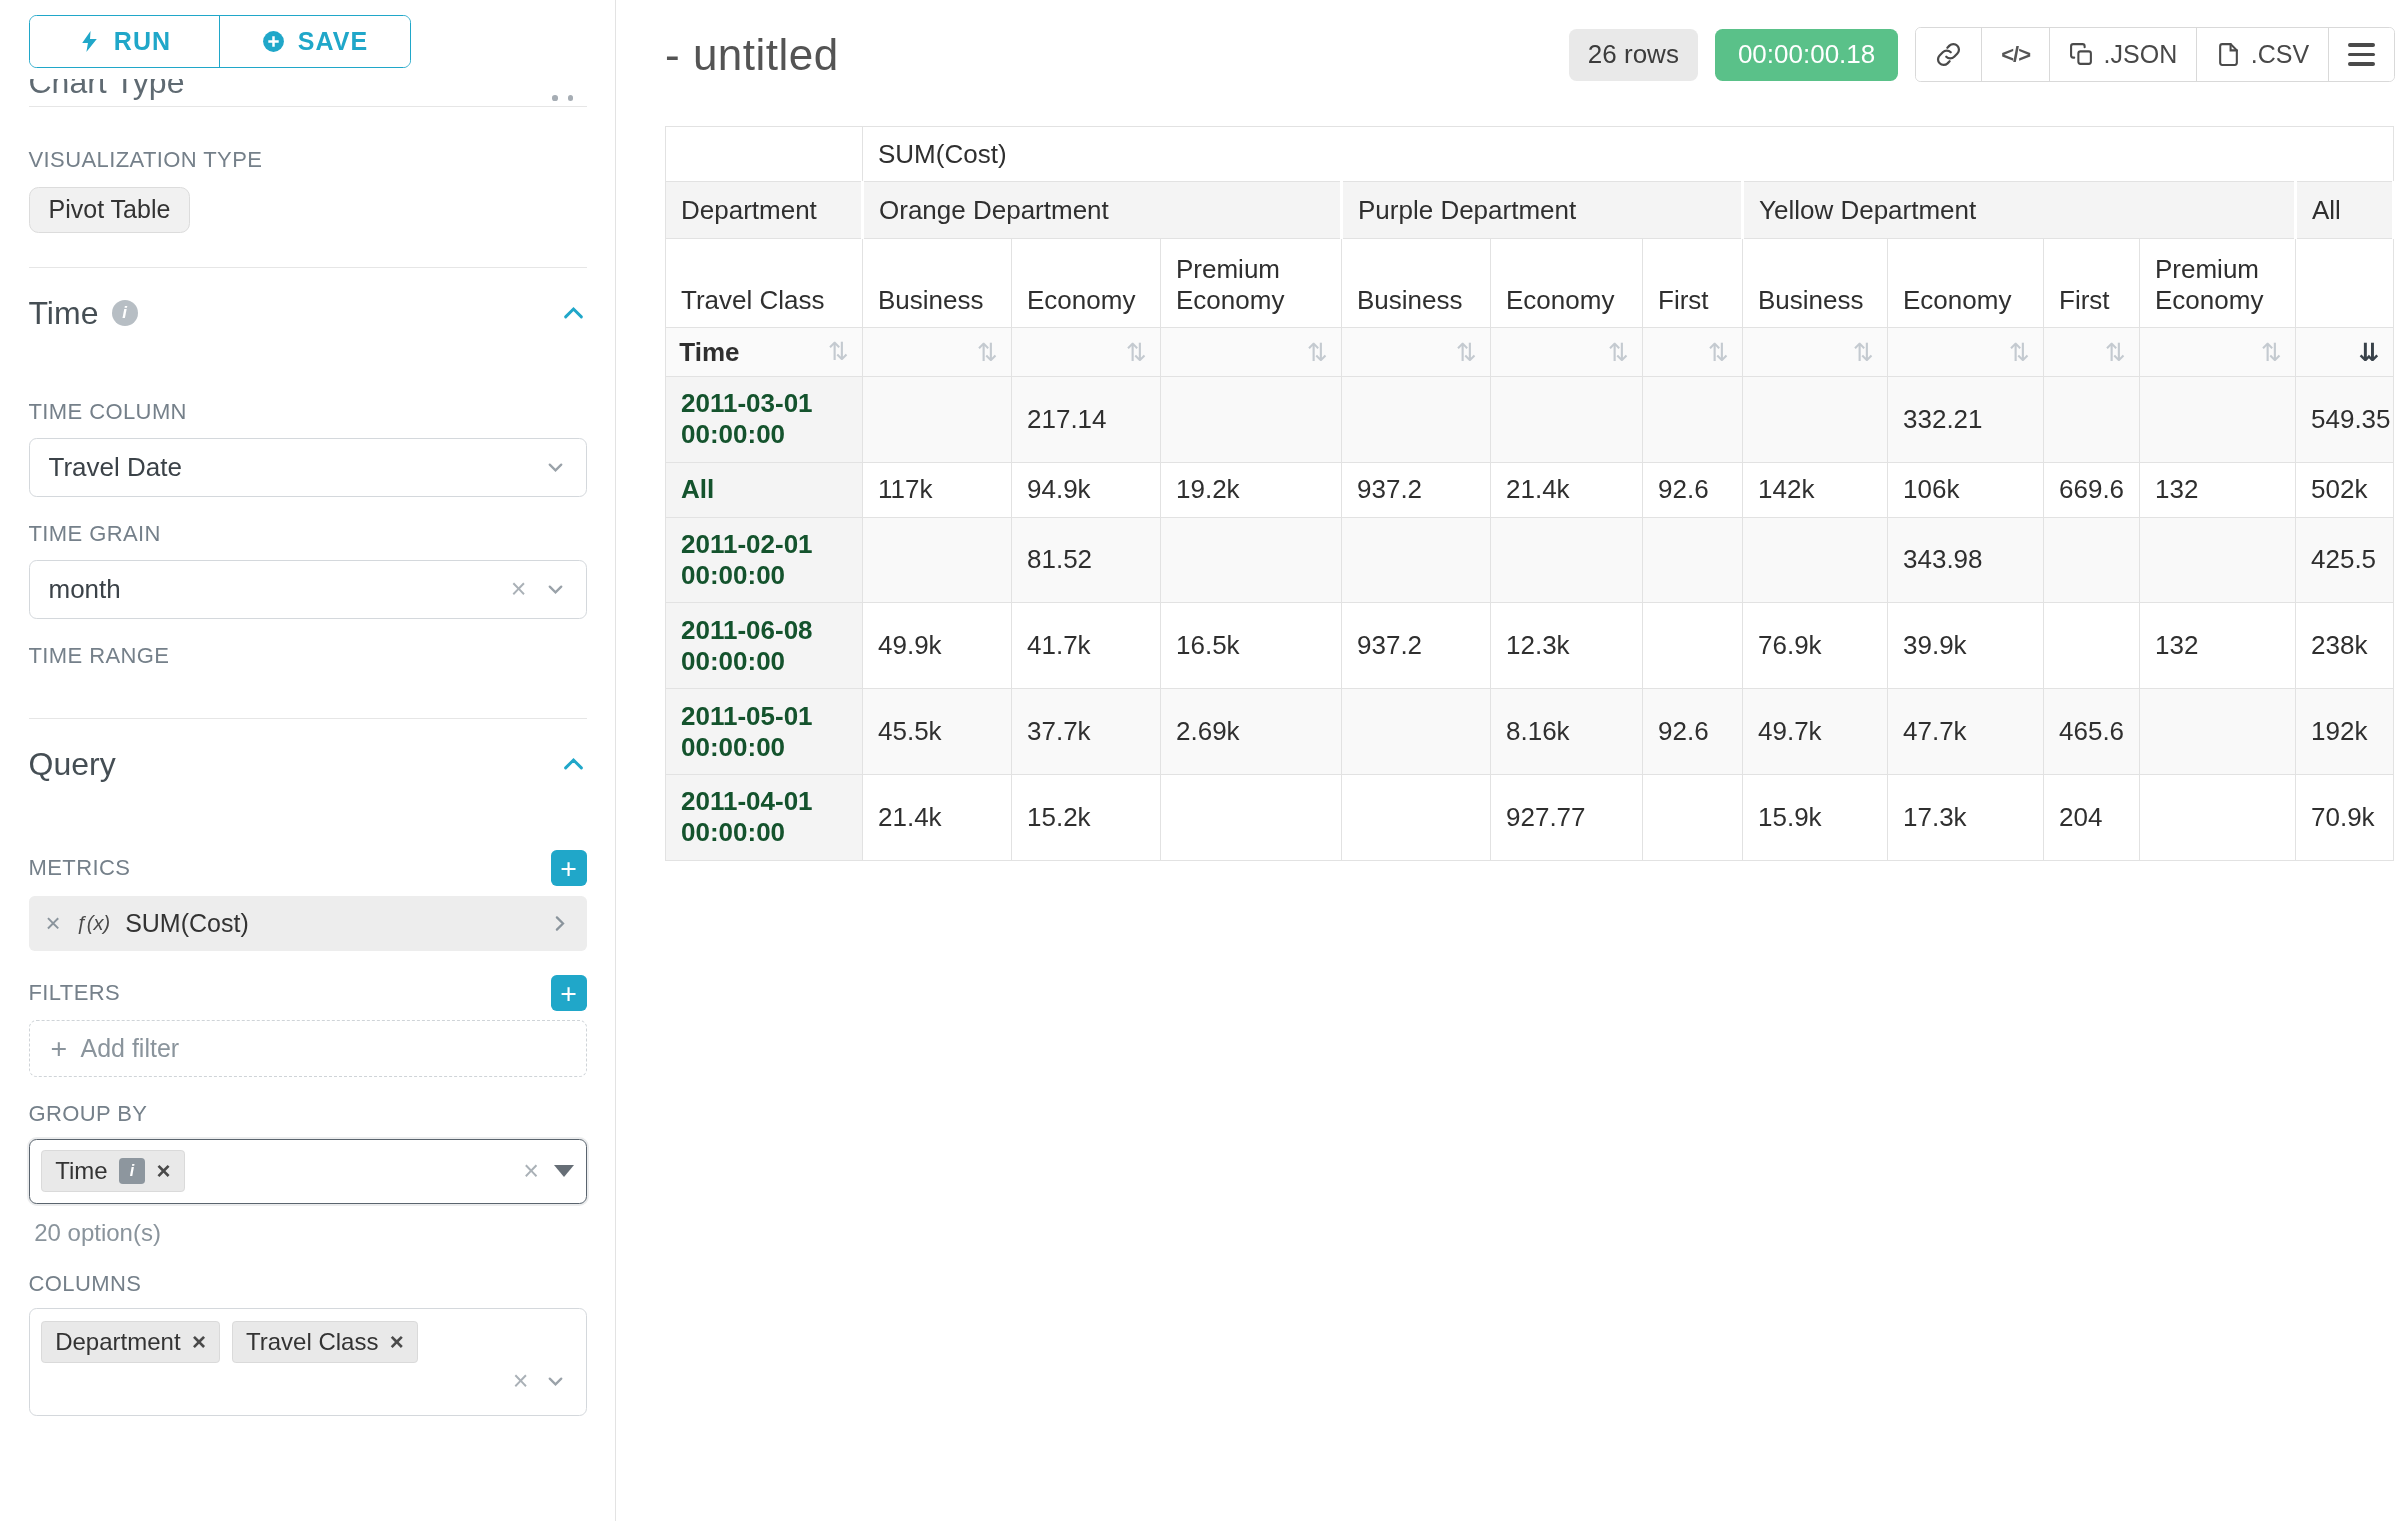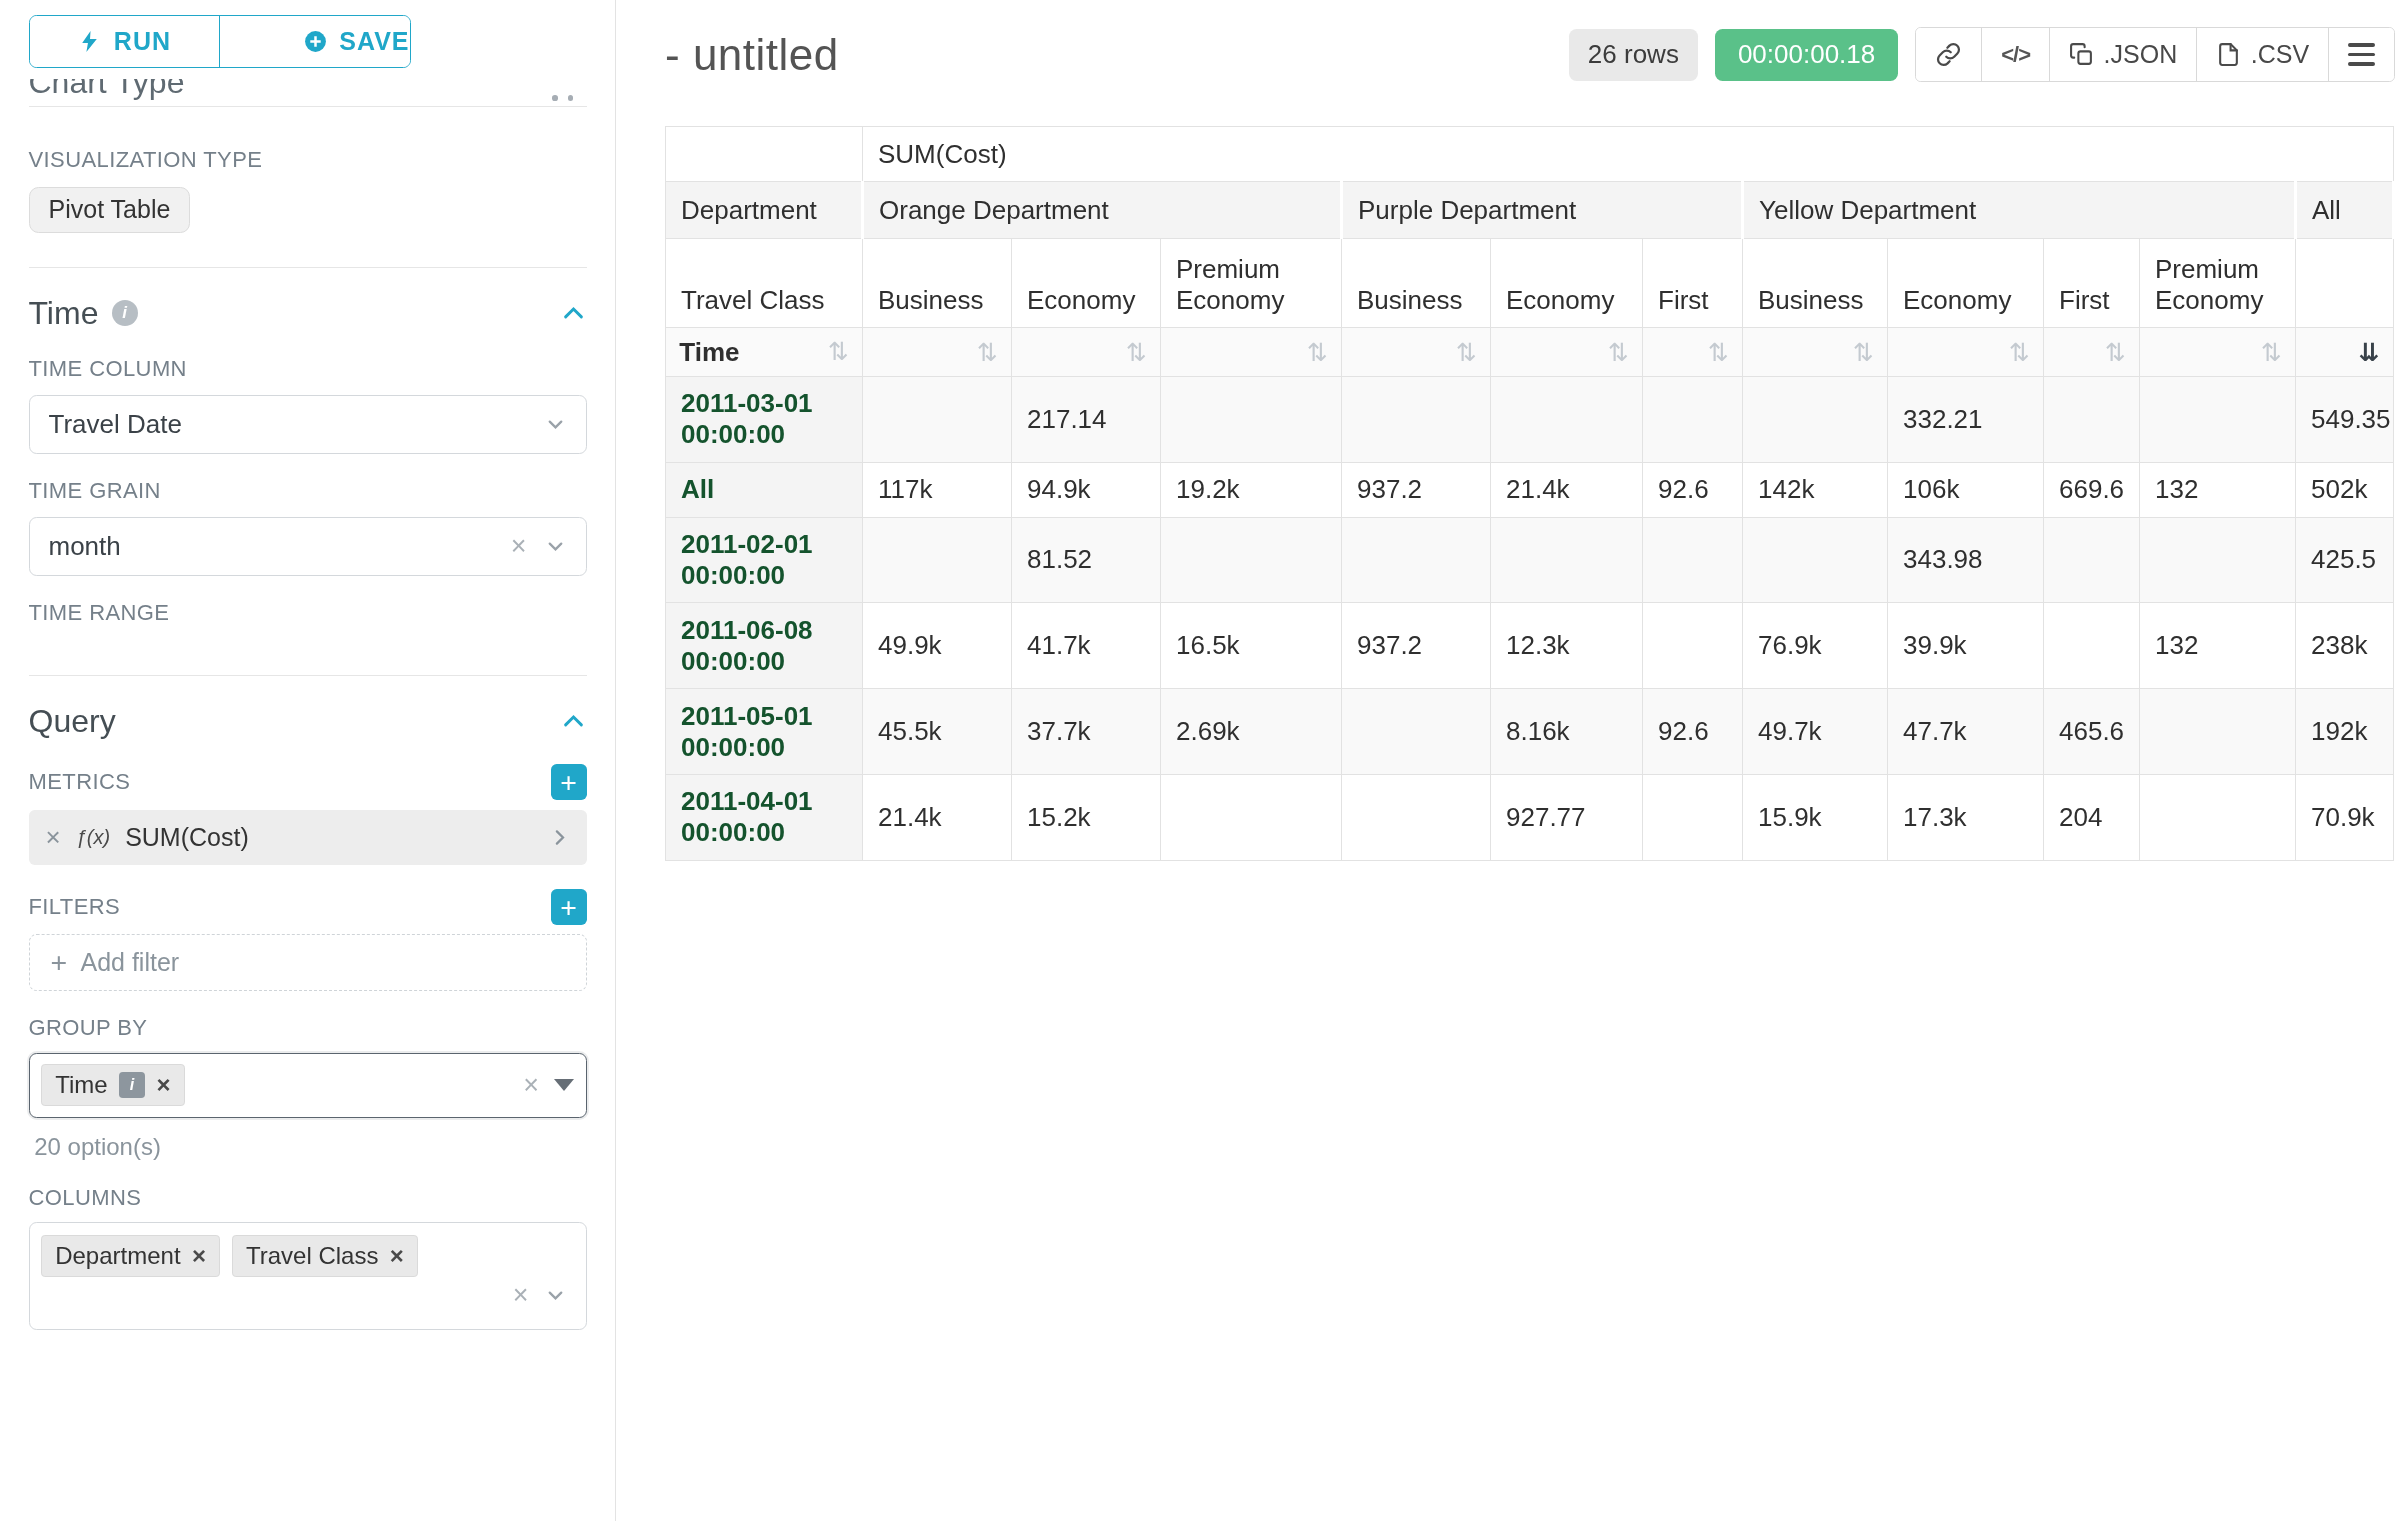--- a/index.html
+++ b/index.html
@@ -25,37 +25,37 @@
     border: 1.9px solid #20a7c9; border-radius: 7.6px;
     overflow: hidden; background: #fff;
   }
   .btn-group button {
     flex: 1; height: 51px;
     display: flex; align-items: center; justify-content: center; gap: 11.4px;
     background: #fff; border: none; cursor: pointer;
     color: #20a7c9; font-size: 25px; font-weight: 700; letter-spacing: 1px;
     font-family: inherit;
   }
-  .btn-group button + button { border-left: 1.9px solid #20a7c9; justify-content: flex-end; }
+  .btn-group button + button { border-left: 1.9px solid #20a7c9; }
 
   .clipped-heading { height: 25px; overflow: hidden; margin-top: 11.4px; position: relative; }
   .clipped-heading .txt { display: block; font-size: 32px; color: #5f6a72; transform: translateY(-15px); }
   .clipped-dots { position: absolute; right: 13.3px; bottom: 3.8px; display: flex; gap: 9.5px; }
   .clipped-dots i { width: 5.7px; height: 5.7px; border-radius: 50%; background: #a6adb4; display: block; }
 
   .divider { border-top: 1px solid #e6e6e6; }
   .d1 { margin-top: 1.9px; }
   .d2 { margin-top: 34px; }
   .d3 { margin-top: 49px; }
 
   .ctl-label {
     display: flex; align-items: center; justify-content: space-between;
     font-size: 22px; color: #75808a; letter-spacing: 0.4px;
   }
-  .mt-lg { margin-top: 24px; }
+  .mt-lg { margin-top: 67px; }
   .mt-md { margin-top: 24px; }
 
   .viz-label { margin-top: 40px; }
   .viz-pill {
     display: inline-block; margin-top: 13.3px;
     background: #f1f1f1; border: 1px solid #dcdcdc; border-radius: 9.5px;
     padding: 7.6px 19px; font-size: 25px; color: #333;
   }
 
   .section-hdr {

